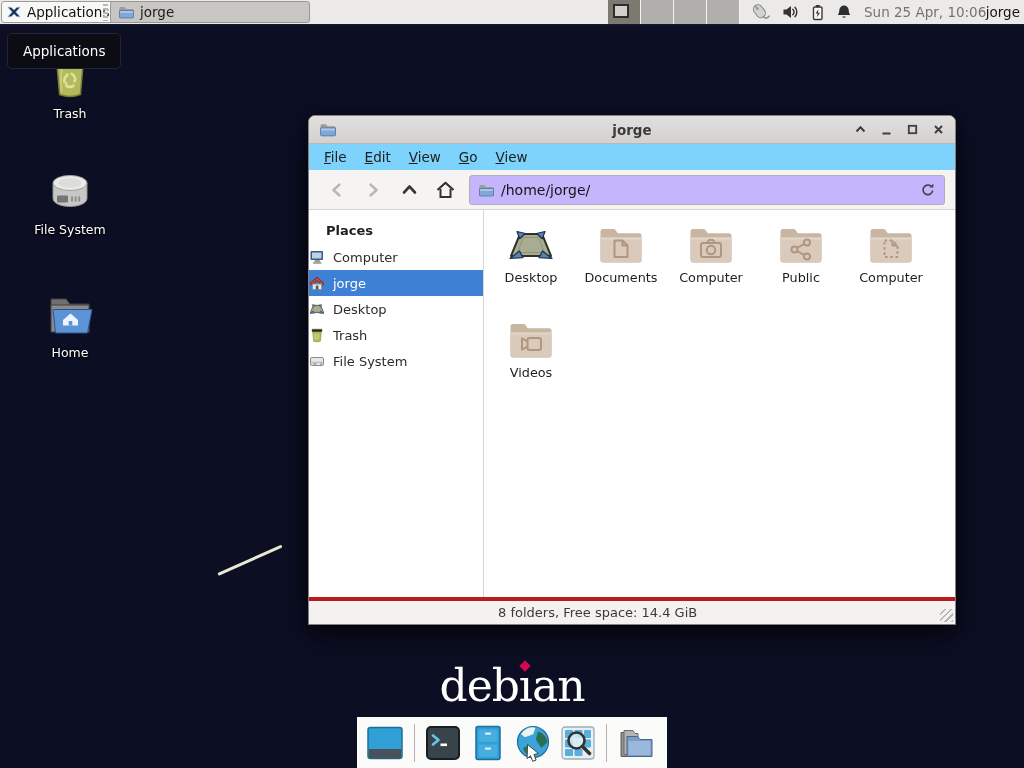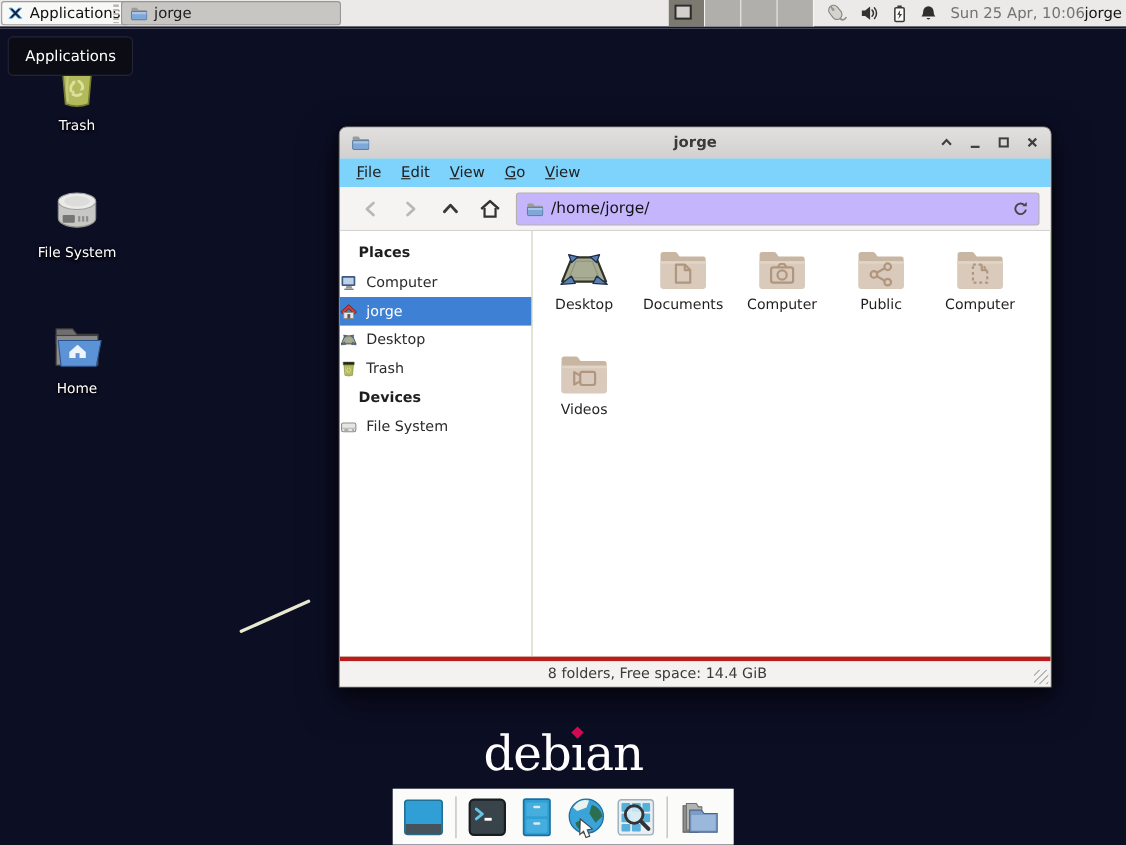--- a/index.html
+++ b/index.html
@@ -376,21 +376,20 @@
             <use href="#desk-tz"></use>
           </svg>
         <span>Desktop</span>
       </div>
       <div class="side-item">
         <svg width="16" height="16">
             <use href="#trash-can"></use>
           </svg>
         <span>Trash</span>
       </div>
-      <div class="side-header">Devices</div>
       <div class="side-item">
         <svg width="16" height="16" viewBox="0 0 16 16">
           <rect x="1.5" y="4.5" width="13" height="8" rx="1.5" fill="#e6e6e4" stroke="#8d8d8b"></rect>
           <line x1="2" y1="9.3" x2="14" y2="9.3" stroke="#b5b5b3"></line>
           <rect x="3.8" y="10.3" width="4" height="1.3" rx=".6" fill="#9a9a98"></rect>
           <circle cx="12" cy="11" r=".9" fill="#9a9a98"></circle>
         </svg>
         <span>File System</span>
       </div>
     </div>

